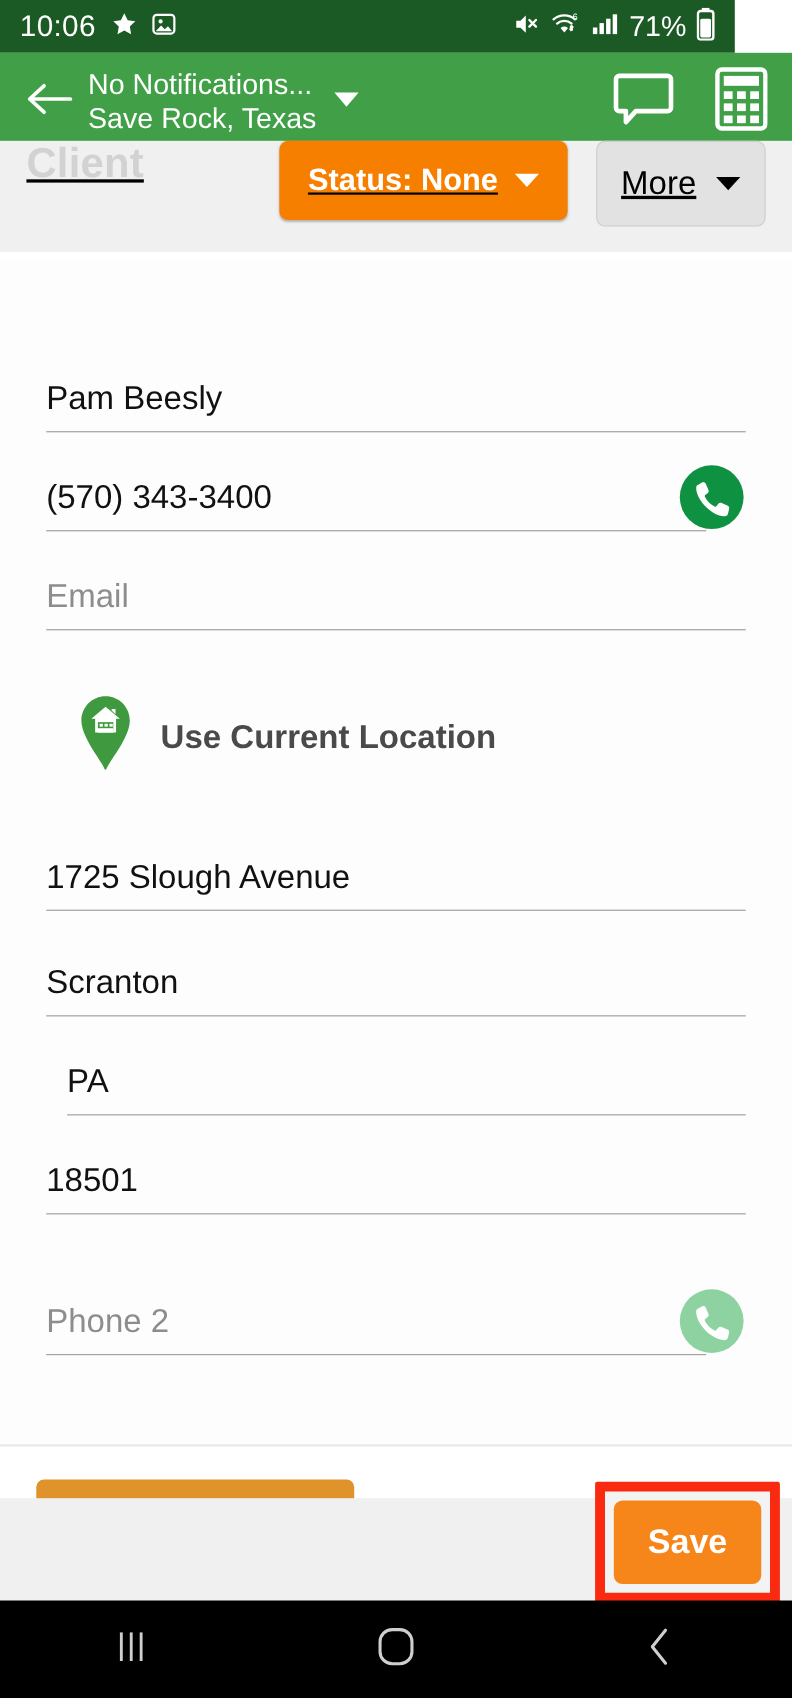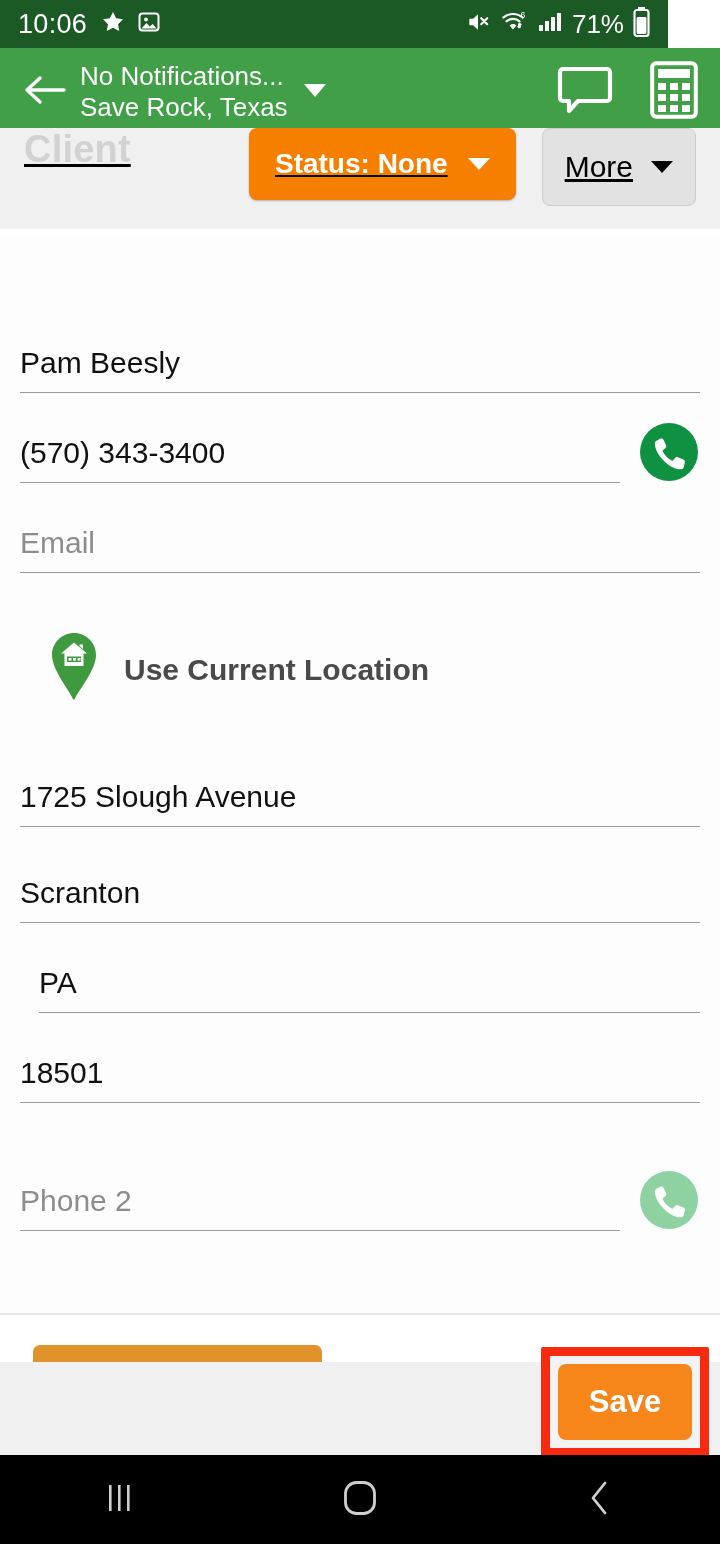--- a/index.html
+++ b/index.html
@@ -44,42 +44,42 @@
   .page-title {
     font-size: 38px; font-weight: bold; color: #d2d2d2; letter-spacing: .2px;
   }
   .status-btn {
     margin-left: auto;
     background: #f77f00; color: #ffffff;
     border: none; border-radius: 8px;
     height: 72px; padding: 0 26px;
     font-family: "Liberation Sans", sans-serif;
     font-size: 28px; font-weight: bold;
-    display: flex; align-items: center; gap: 20px;
+    display: flex; align-items: center; gap: 15px;
     box-shadow: 0 1px 2px rgba(0,0,0,.25);
   }
   .more-btn {
     margin-left: 26px;
     background: #e2e2e2; color: #000000;
     border: 1px solid #cccccc; border-radius: 8px;
     height: 78px; padding: 0 22px;
     font-family: "Liberation Sans", sans-serif;
     font-size: 30px;
     display: flex; align-items: center; gap: 18px;
   }
   .caret-down {
     width: 0; height: 0;
     border-left: 11px solid transparent; border-right: 11px solid transparent;
     border-top: 12px solid currentColor;
   }
 
   
   .form {
     position: absolute; left: 0; top: 237px; width: 720px; height: 1076px;
-    background: #fdfdfd; padding: 0 20px;
+    background: #fdfdfd; padding: 0 42px;
   }
   .field { position: relative; }
   .field-line {
     border-bottom: 1px solid #9a9a9a;
     display: flex; align-items: flex-end;
     height: 68px;
   }
   .field-line.short { width: 600px; }
   .field-text { font-size: 30px; color: #111111; padding-bottom: 12px; }
   .field-text.placeholder { color: #8d8d8d; }

